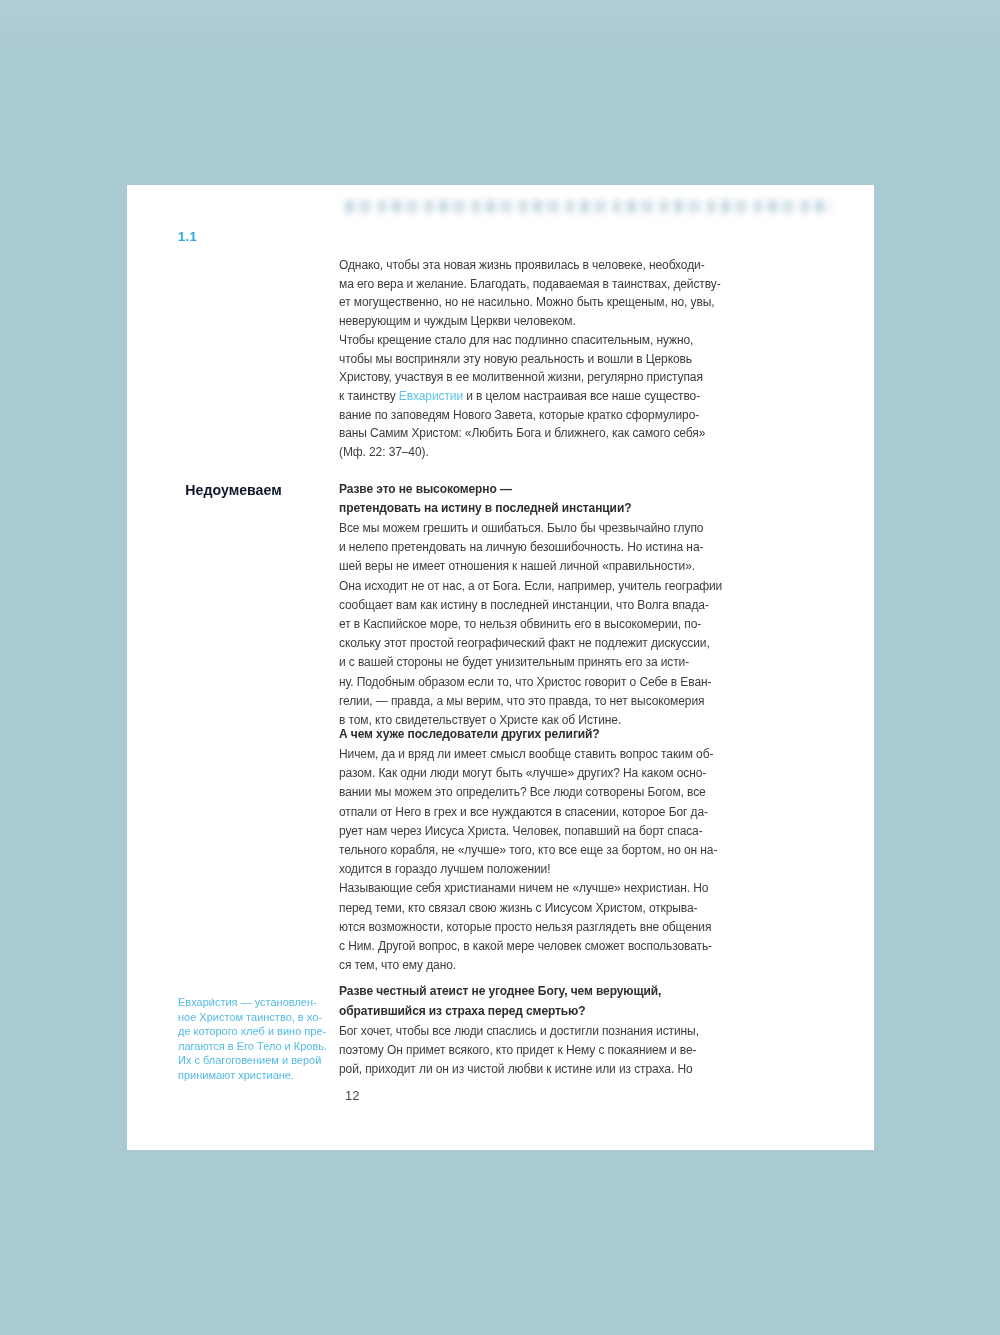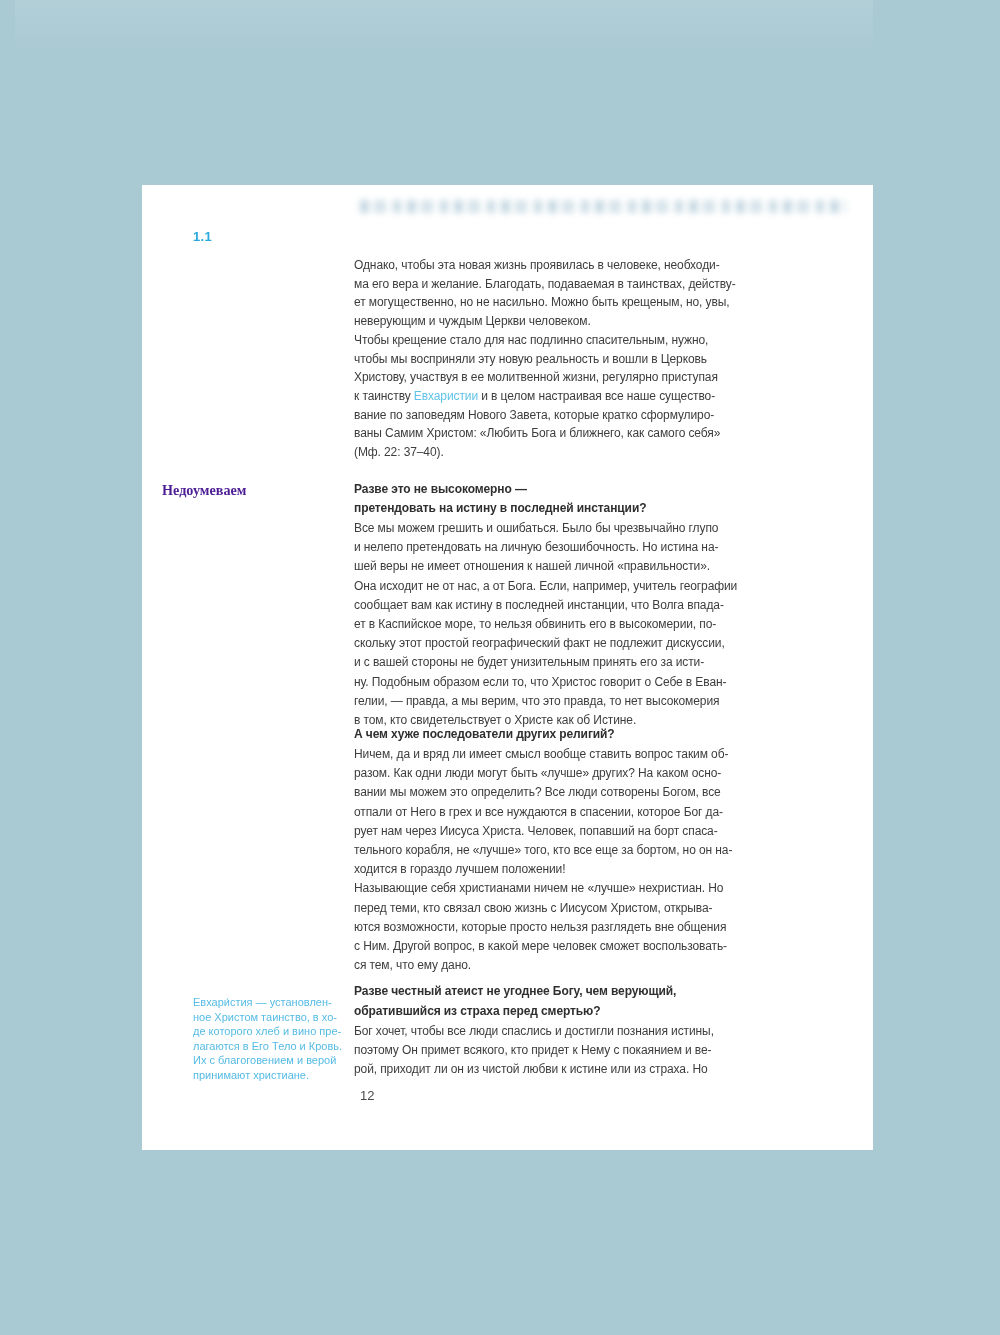--- a/index.html
+++ b/index.html
@@ -3,25 +3,24 @@
 <meta charset="utf-8">
 <style>
   html, body {
     margin: 0;
     padding: 0;
     background: #a9c9d3;
     font-family: "Liberation Sans", "DejaVu Sans", sans-serif;
   }
   #screen {
     position: relative;
-    width: 858px;
+    width: 1000px;
     height: 1335px;
     background: linear-gradient(180deg, #b2cfd8 0%, #a9c9d3 4%, #a9c9d3 100%);
     overflow: hidden;
-    margin-left: 15px;
   }
   .page {
     position: absolute;
     left: 127px;
     top: 185px;
     width: 747px;
     height: 965px;
     background: #ffffff;
   }
   
@@ -82,25 +81,24 @@
   .qa3-body      { top: 837px; line-height: 19.2px; }
   .eucharist-link {
     color: #5fc3e9;
     cursor: pointer;
   }
   .margin-label {
     position: absolute;
     left: 20px;
     top: 297px;
     width: 173px;
-    text-align: left;
+    text-align: center;
     font-size: 14.2px;
     font-weight: bold;
-    color: #4c1d95;
-    font-family: Liberation Serif, serif;
+    color: #0f172a;
   }
   .margin-note {
     position: absolute;
     left: 51px;
     top: 810px;
     width: 164px;
     font-size: 11px;
     line-height: 14.5px;
     color: #55bbe4;
   }

